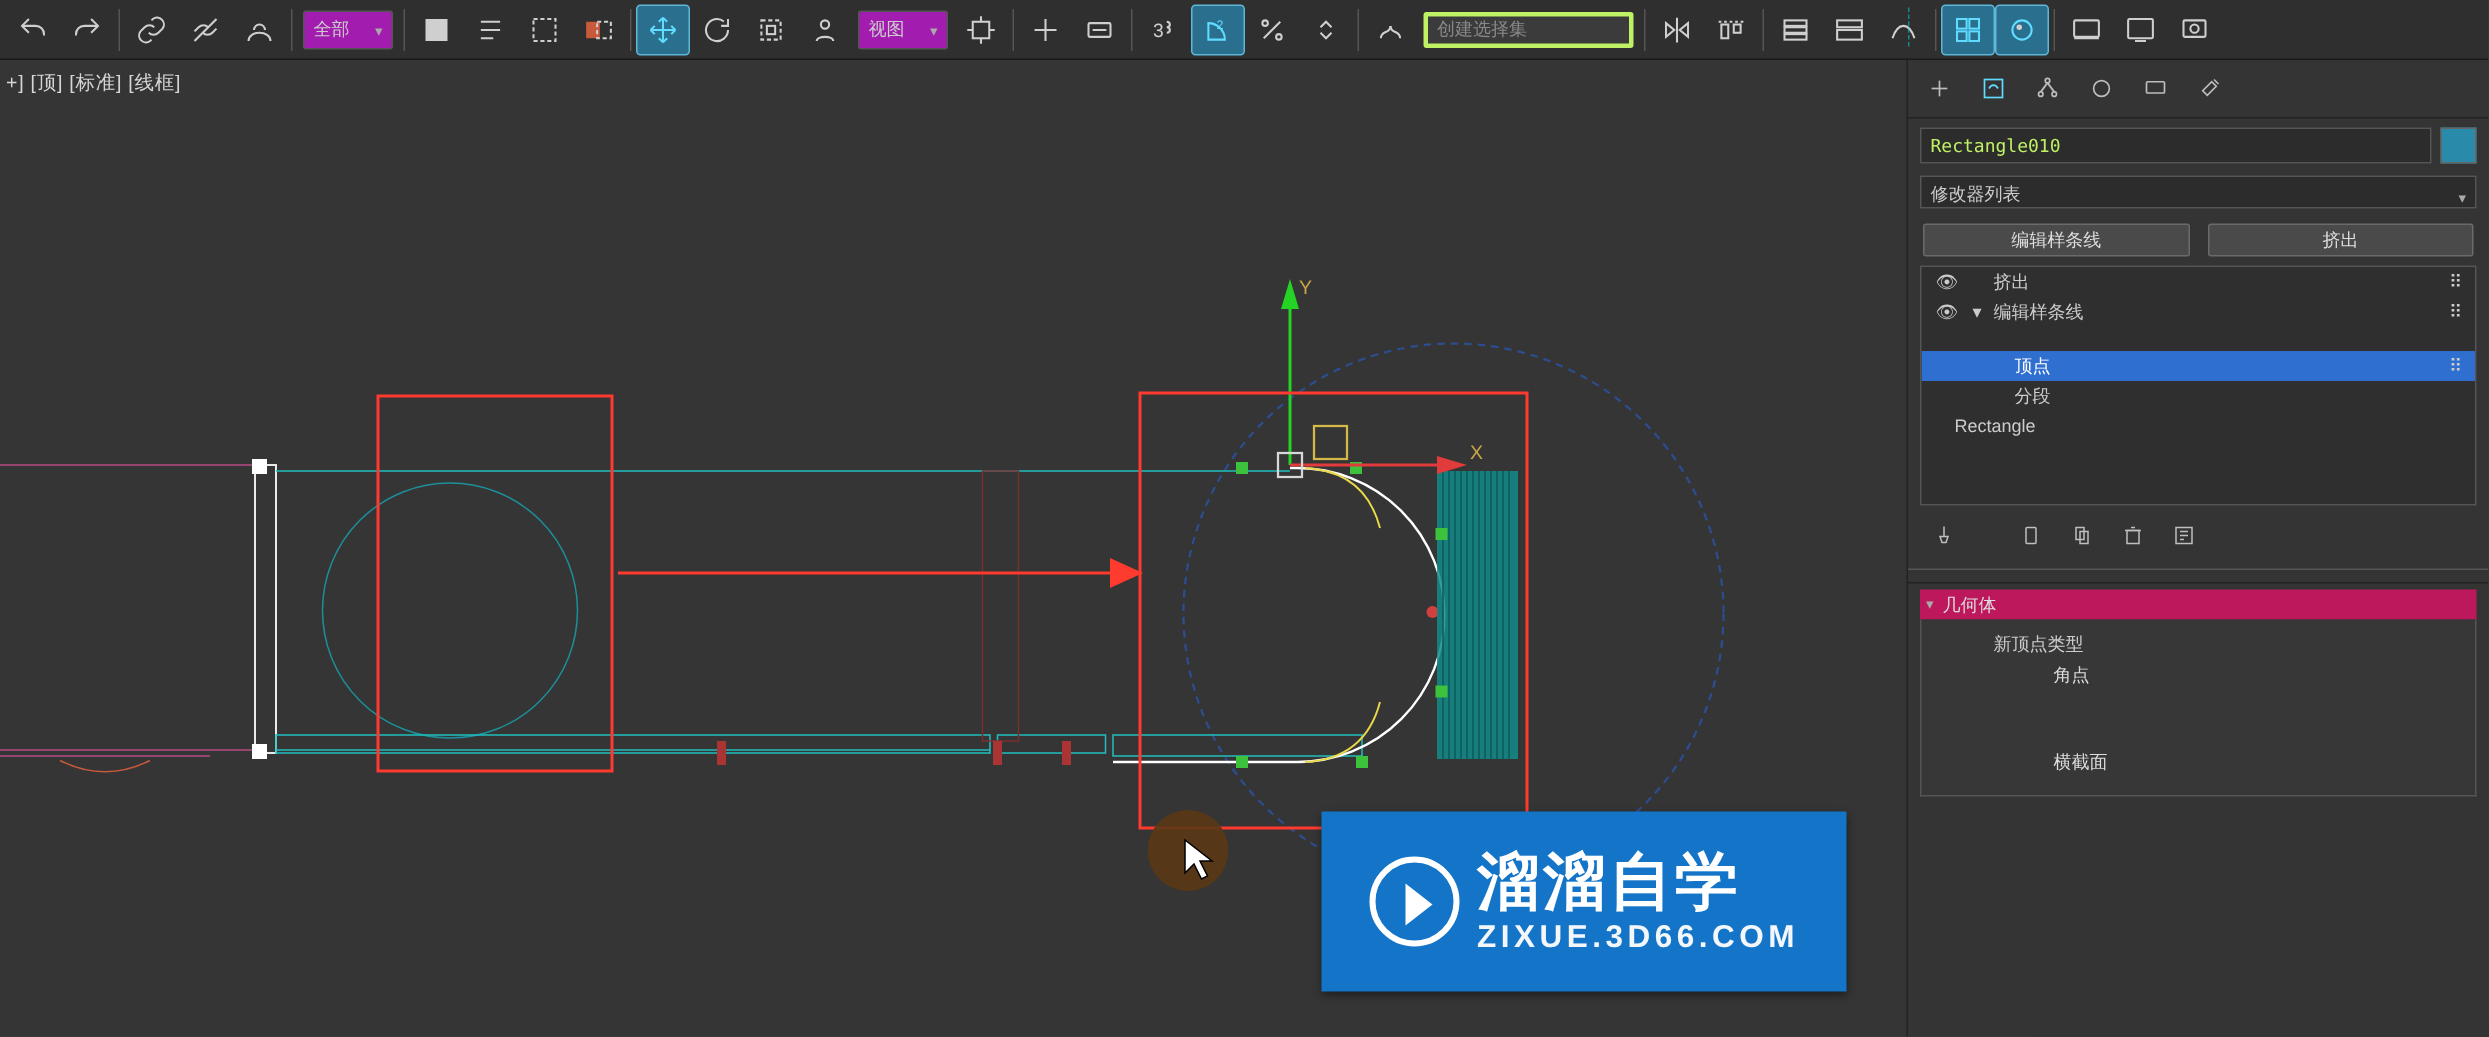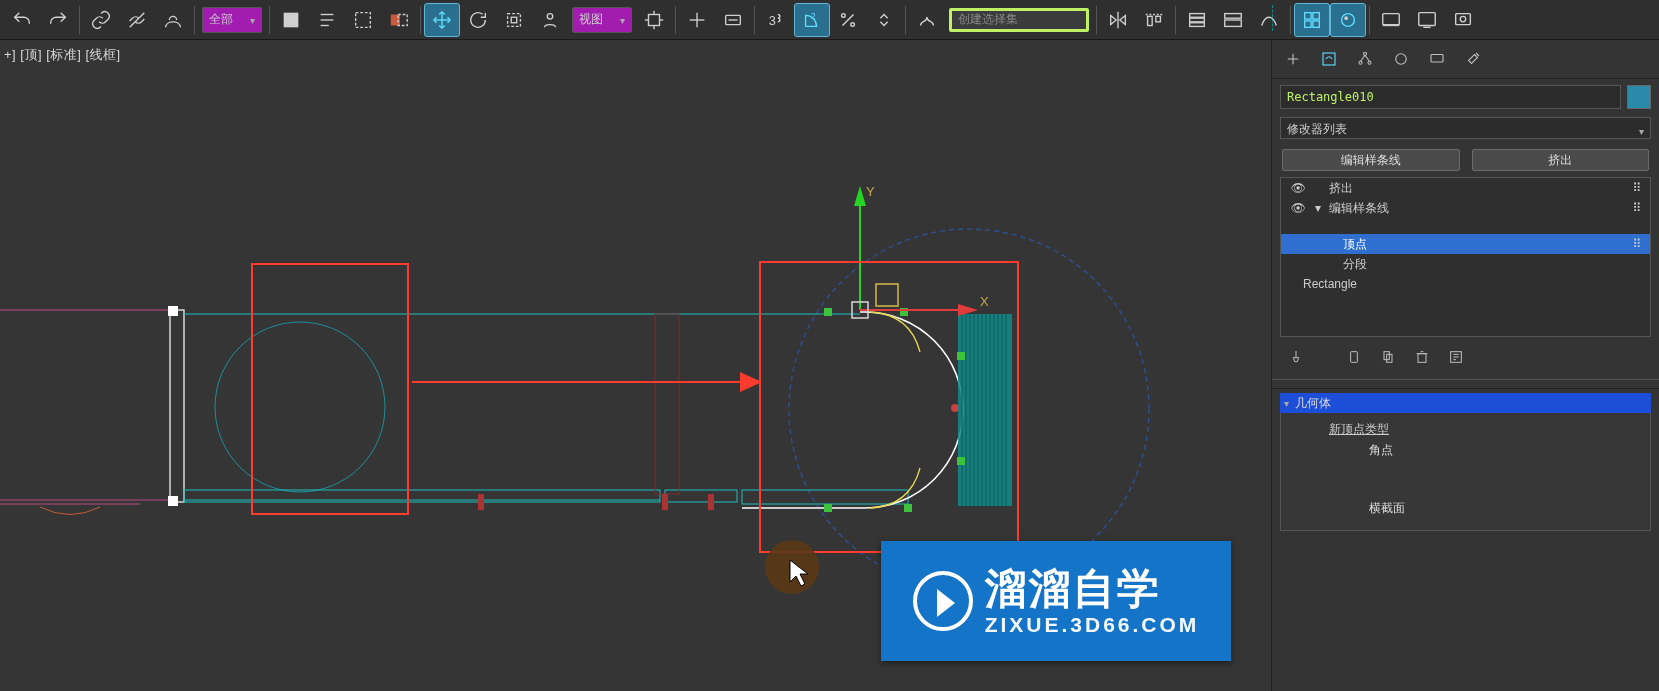--- a/index.html
+++ b/index.html
@@ -106,29 +106,29 @@
   .stack-row.selected .txt{color:#fff;}
 
   .stack-tools{
     display:flex; gap:14px; padding:10px 14px 8px;
   }
   .stbtn{ width:20px;height:20px; display:inline-flex; align-items:center; justify-content:center; cursor:pointer;}
   .stbtn svg{ width:16px;height:16px; stroke:#bfbfbf; fill:none; stroke-width:1.5;}
   .panel-divider{ height:10px; border-top:1px solid #555; border-bottom:1px solid #222; margin-top:4px;}
 
   .rollout-head{
-    margin: 4px 8px 0; height:20px; background:#1d4ed8; color:#ddd; display:flex; align-items:center;
+    margin: 4px 8px 0; height:20px; background:#be185d; color:#ddd; display:flex; align-items:center;
     padding:0 4px; cursor:pointer;
   }
   .rollout-head::before{content:"▾"; font-size:10px; margin-right:6px; color:#aaa;}
   .rollout-body{
     margin: 0 8px; border-left:1px solid #555; border-right:1px solid #555; border-bottom:1px solid #555;
     padding:6px 8px 10px; background:#373737;
   }
-  .rollout-body .label{ display:block; margin:2px 0 4px 40px; color:#ccc;text-decoration:underline;}
+  .rollout-body .label{ display:block; margin:2px 0 4px 40px; color:#ccc;}
   .rollout-body .opt{
     display:block; margin:4px 0 2px 80px; color:#ddd; height:18px;
   }
 
   
   .watermark{
     position:absolute; right:40px; bottom:30px; width:350px; height:120px;
     background:#1374c8; display:flex; align-items:center; justify-content:center;
     box-shadow:0 2px 6px rgba(0,0,0,.5); padding:0 10px; gap:12px;
     pointer-events:none;

